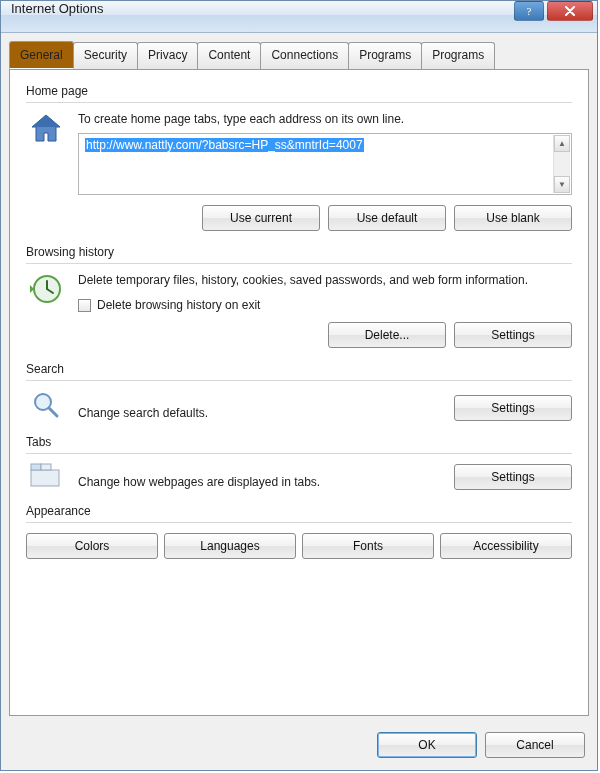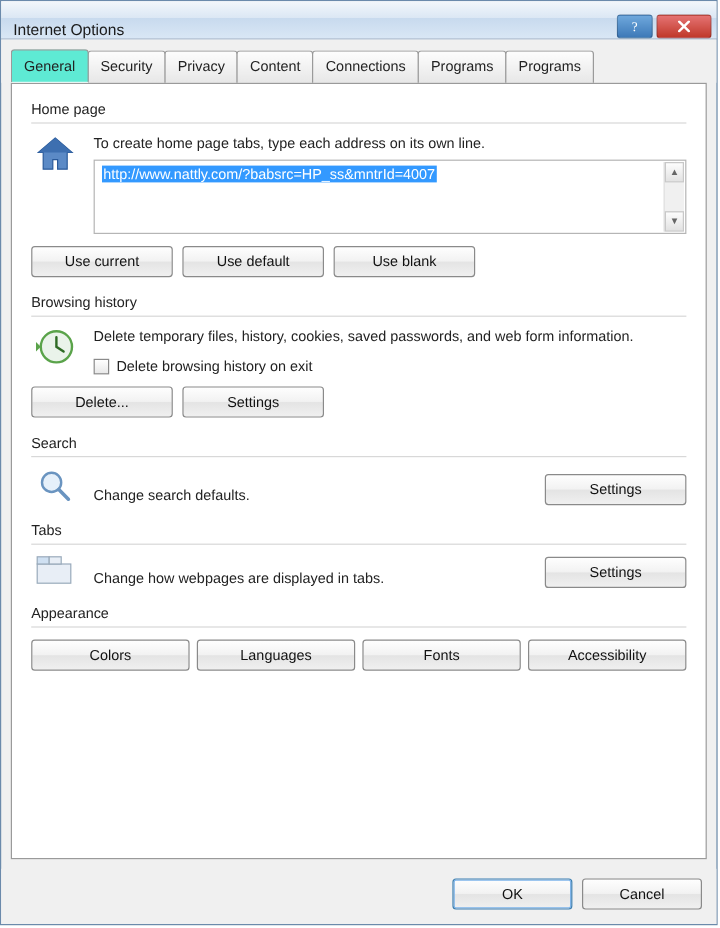--- a/index.html
+++ b/index.html
@@ -20,21 +20,21 @@
     background: #f0f0f0;
     display: flex;
     flex-direction: column;
   }
   
   .titlebar {
     height: 32px;
     background: linear-gradient(to bottom, #f3f7fb 0%, #dbe7f4 45%, #c8daee 46%, #d9e7f5 100%);
     border-bottom: 1px solid #a0b4cc;
     display: flex;
-    align-items: flex-end;
+    align-items: flex-start;
     padding: 0 4px 0 10px;
   }
   .titlebar .title {
     flex: 1;
     color: #1a1a1a;
     font-size: 13px;
   }
   .win-btns { display: flex; gap: 3px; }
   .win-btn {
     width: 30px; height: 20px;
@@ -61,21 +61,21 @@
     background: linear-gradient(to bottom,#fdfdfd,#e6e6e6);
     border-radius: 3px 3px 0 0;
     font-size: 12px;
     color: #222;
     margin-right: -1px;
     position: relative;
     top: 1px;
     cursor: pointer;
   }
   .tab.active {
-    background: #5eead4;
+    background: #a16207;
     border-bottom: 1px solid #fff;
     top: 0;
     z-index: 2;
     padding-top: 6px;
     padding-bottom: 6px;
   }
   .tabpanel {
     flex: 1;
     margin: 0 8px 8px 8px;
     background: #fff;
@@ -139,20 +139,21 @@
     height: 17px;
     display: flex; align-items: center; justify-content: center;
     font-size: 8px; color: #666;
     background: linear-gradient(to bottom,#fdfdfd,#e2e2e2);
     border: 1px solid #c8c8c8;
   }
 
   .btn-row {
     display: flex;
     gap: 8px;
+    justify-content: flex-end;
     margin-top: 10px;
   }
   .btn-row.appear { justify-content: space-between; gap: 6px; }
   button.std {
     min-width: 100px;
     height: 26px;
     border: 1px solid #8a8a8a;
     border-radius: 3px;
     background: linear-gradient(to bottom, #fefefe 0%, #f2f2f2 48%, #e4e4e4 52%, #f0f0f0 100%);
     font-family: inherit;

